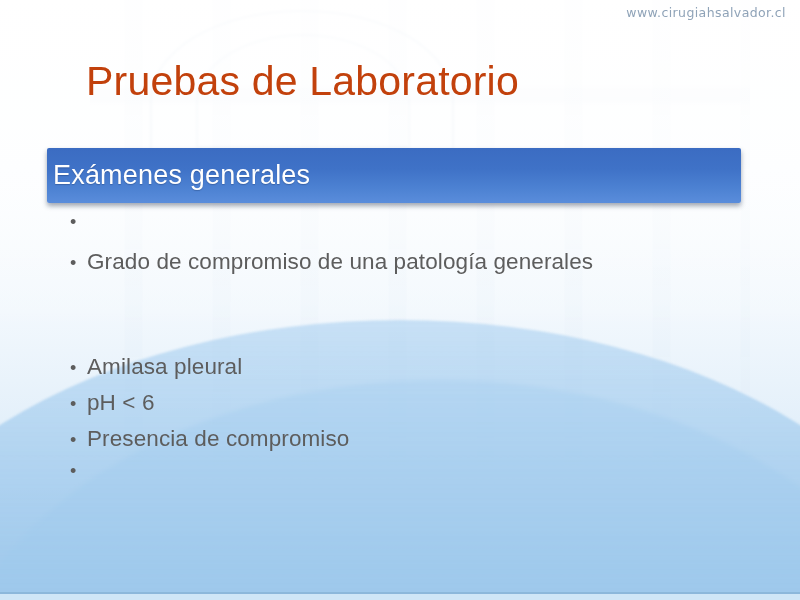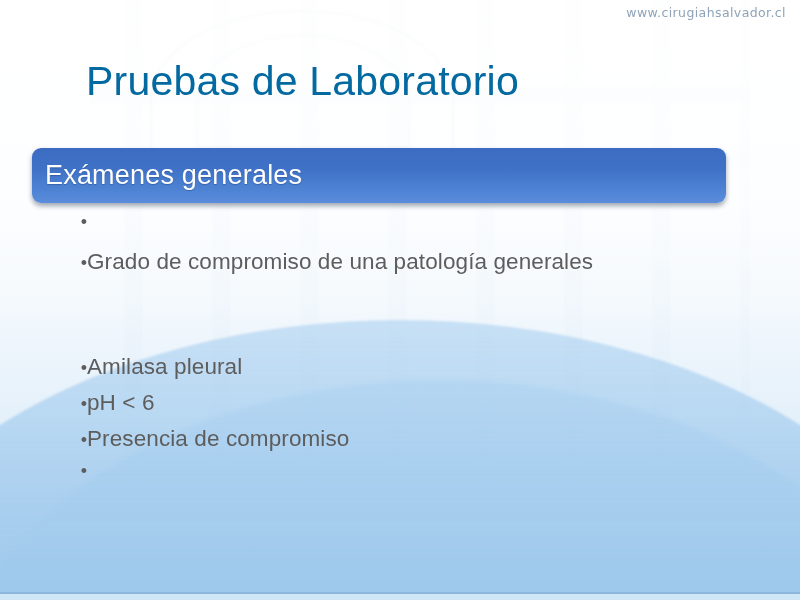--- a/index.html
+++ b/index.html
@@ -7,21 +7,20 @@
     padding: 0;
     background: #ffffff;
   }
   #slide {
     position: relative;
     width: 800px;
     height: 600px;
     overflow: hidden;
     font-family: "Liberation Sans", sans-serif;
     background: #fdfeff;
-    text-align: right;
   }
 
   
   .bg-base {
     position: absolute;
     inset: 0;
     background:
       linear-gradient(180deg,
         #ffffff 0%,
         #fbfdff 28%,
@@ -136,38 +135,38 @@
     font-family: "DejaVu Sans", sans-serif;
   }
 
   
   .title {
     position: absolute;
     left: 86px;
     top: 58px;
     font-size: 41px;
     font-weight: 400;
-    color: #0369a1;
+    color: #c2410c;
     letter-spacing: 0.2px;
     white-space: nowrap;
   }
 
   
   .banner {
     position: absolute;
-    left: 32px;
+    left: 47px;
     width: 694px;
     height: 55px;
-    border-radius: 9px;
+    border-radius: 2px;
     background: linear-gradient(180deg, #3b6cc2 0%, #3f72c7 38%, #4c81d2 72%, #5a8ddb 100%);
     box-shadow: 0 3px 5px rgba(30,45,70,0.42);
     display: flex;
     align-items: center;
     box-sizing: border-box;
-    padding-left: 13px;
+    padding-left: 6px;
   }
   .banner-text {
     color: #ffffff;
     font-size: 27px;
     font-weight: 400;
     letter-spacing: 0.2px;
     text-shadow: 0 1px 1px rgba(20,40,80,0.30);
     white-space: nowrap;
   }
   #banner-1 { top: 148px; }

